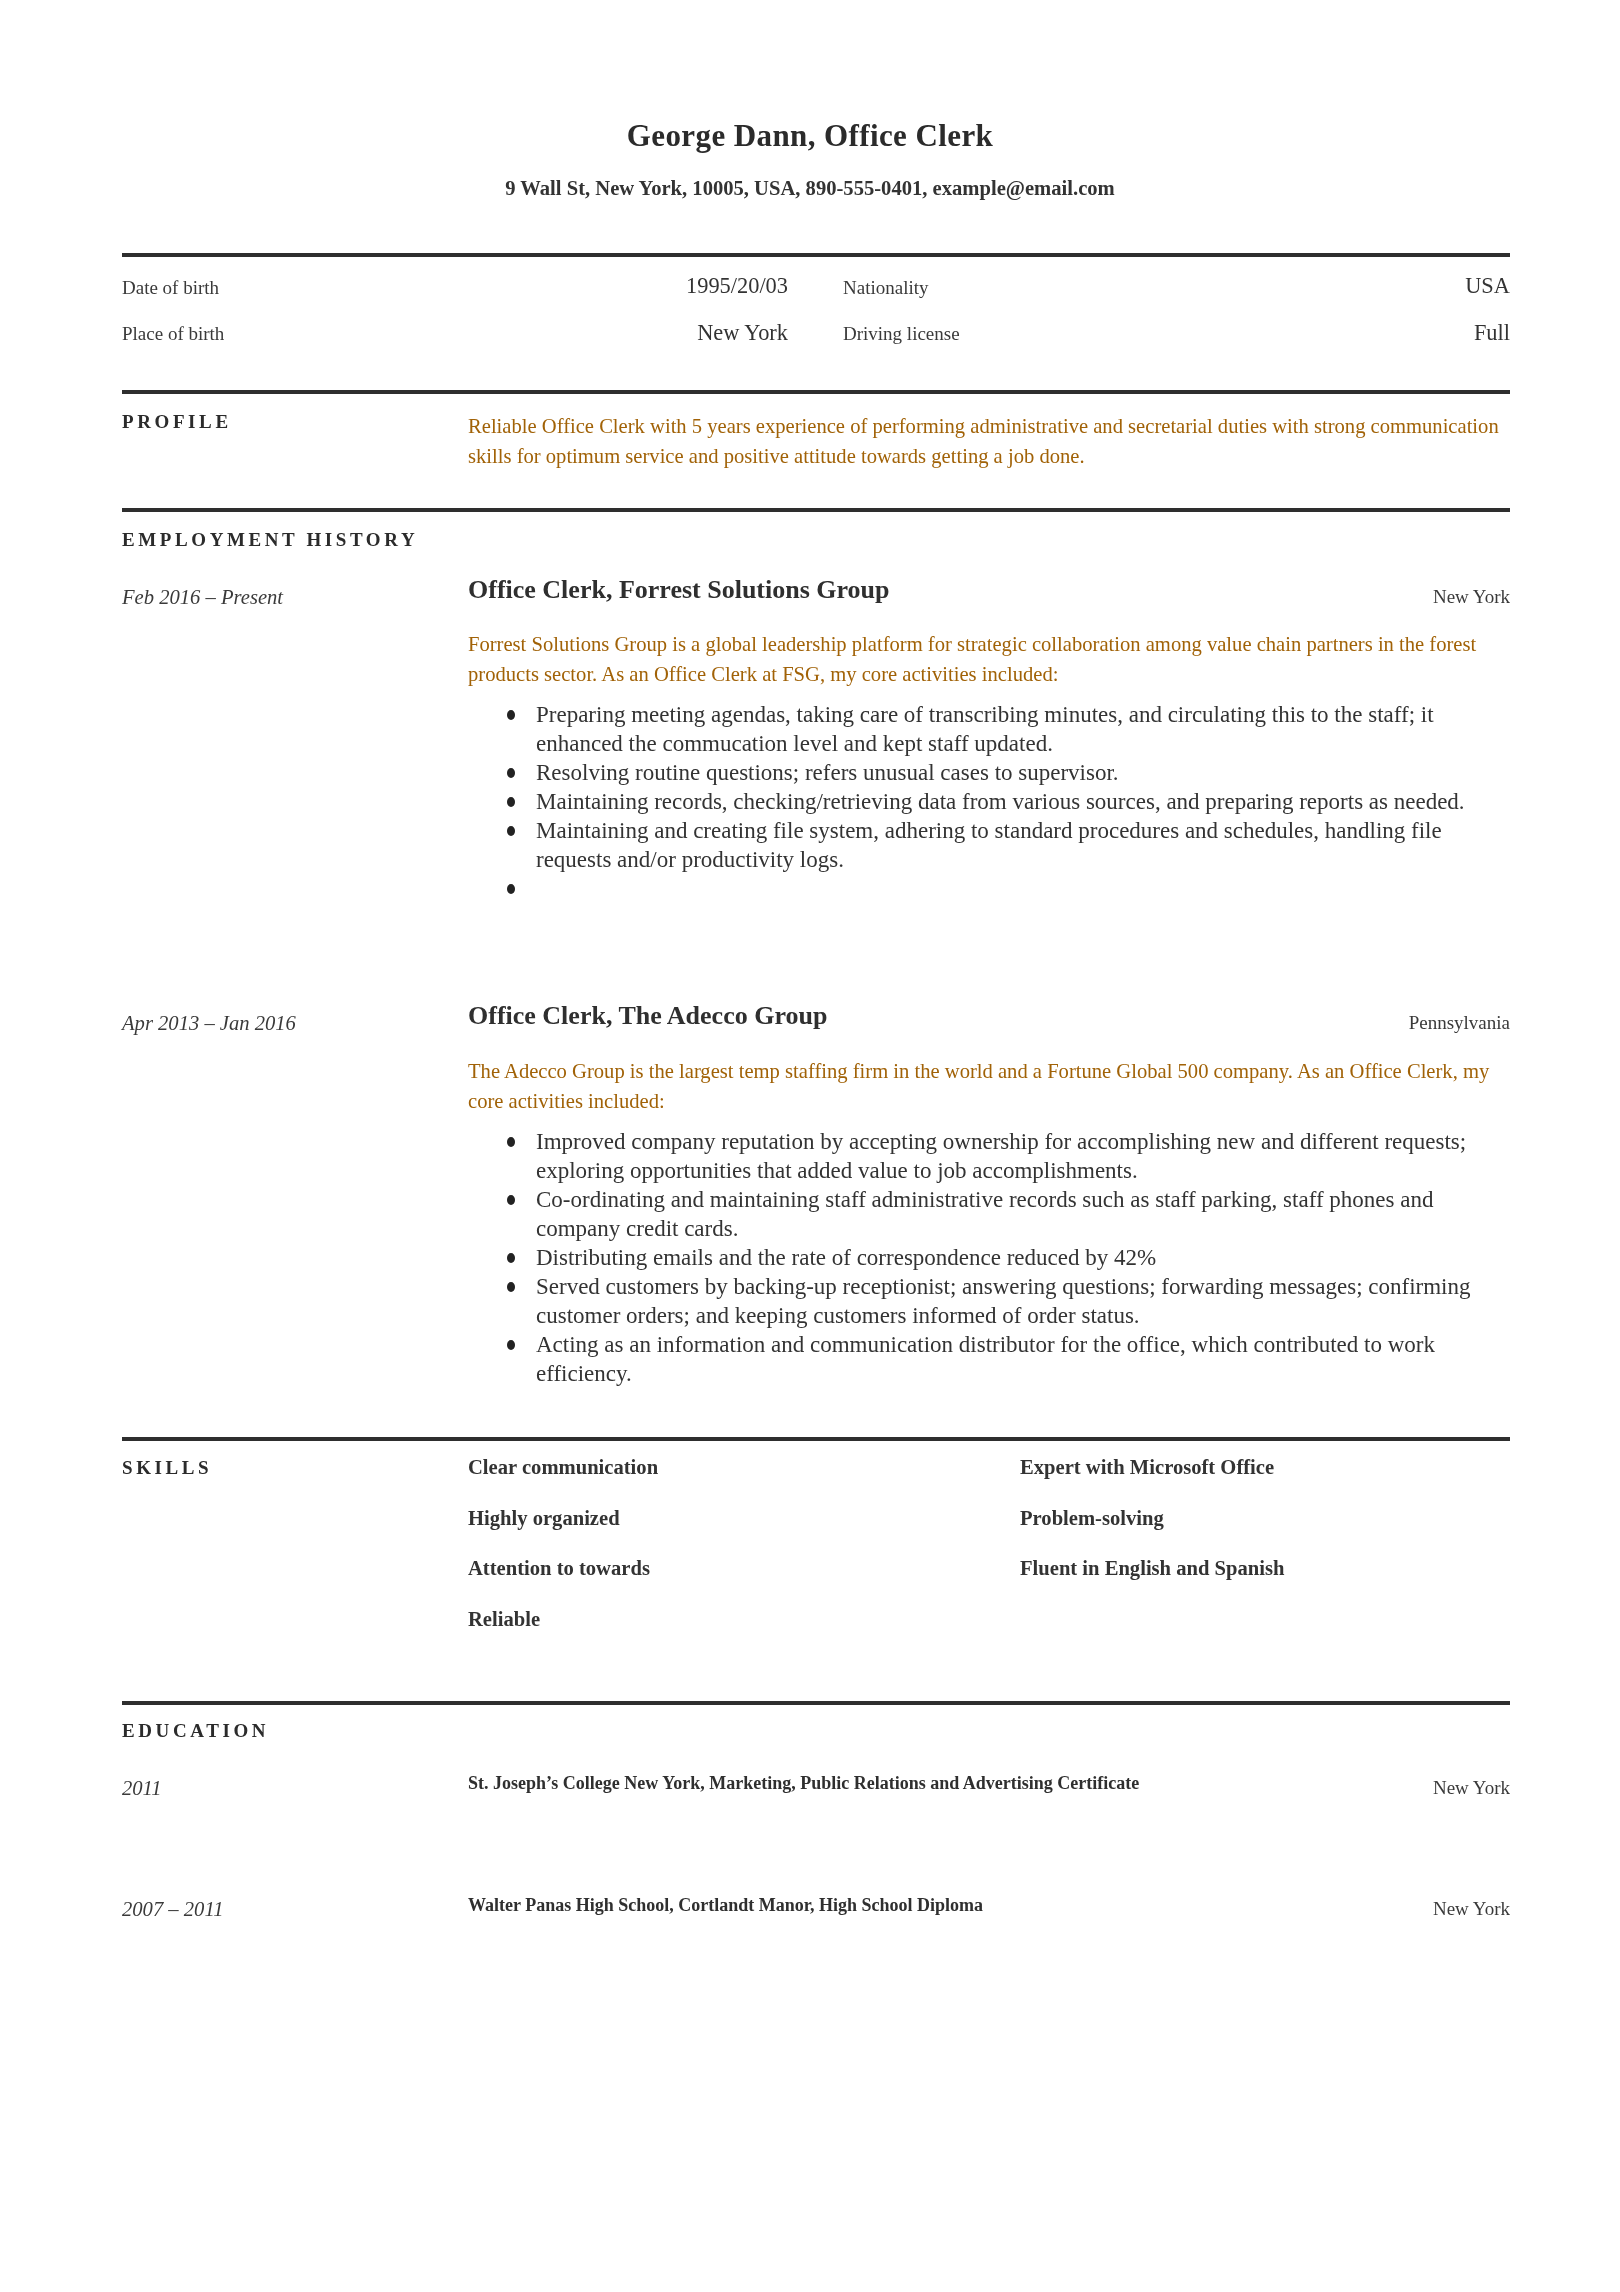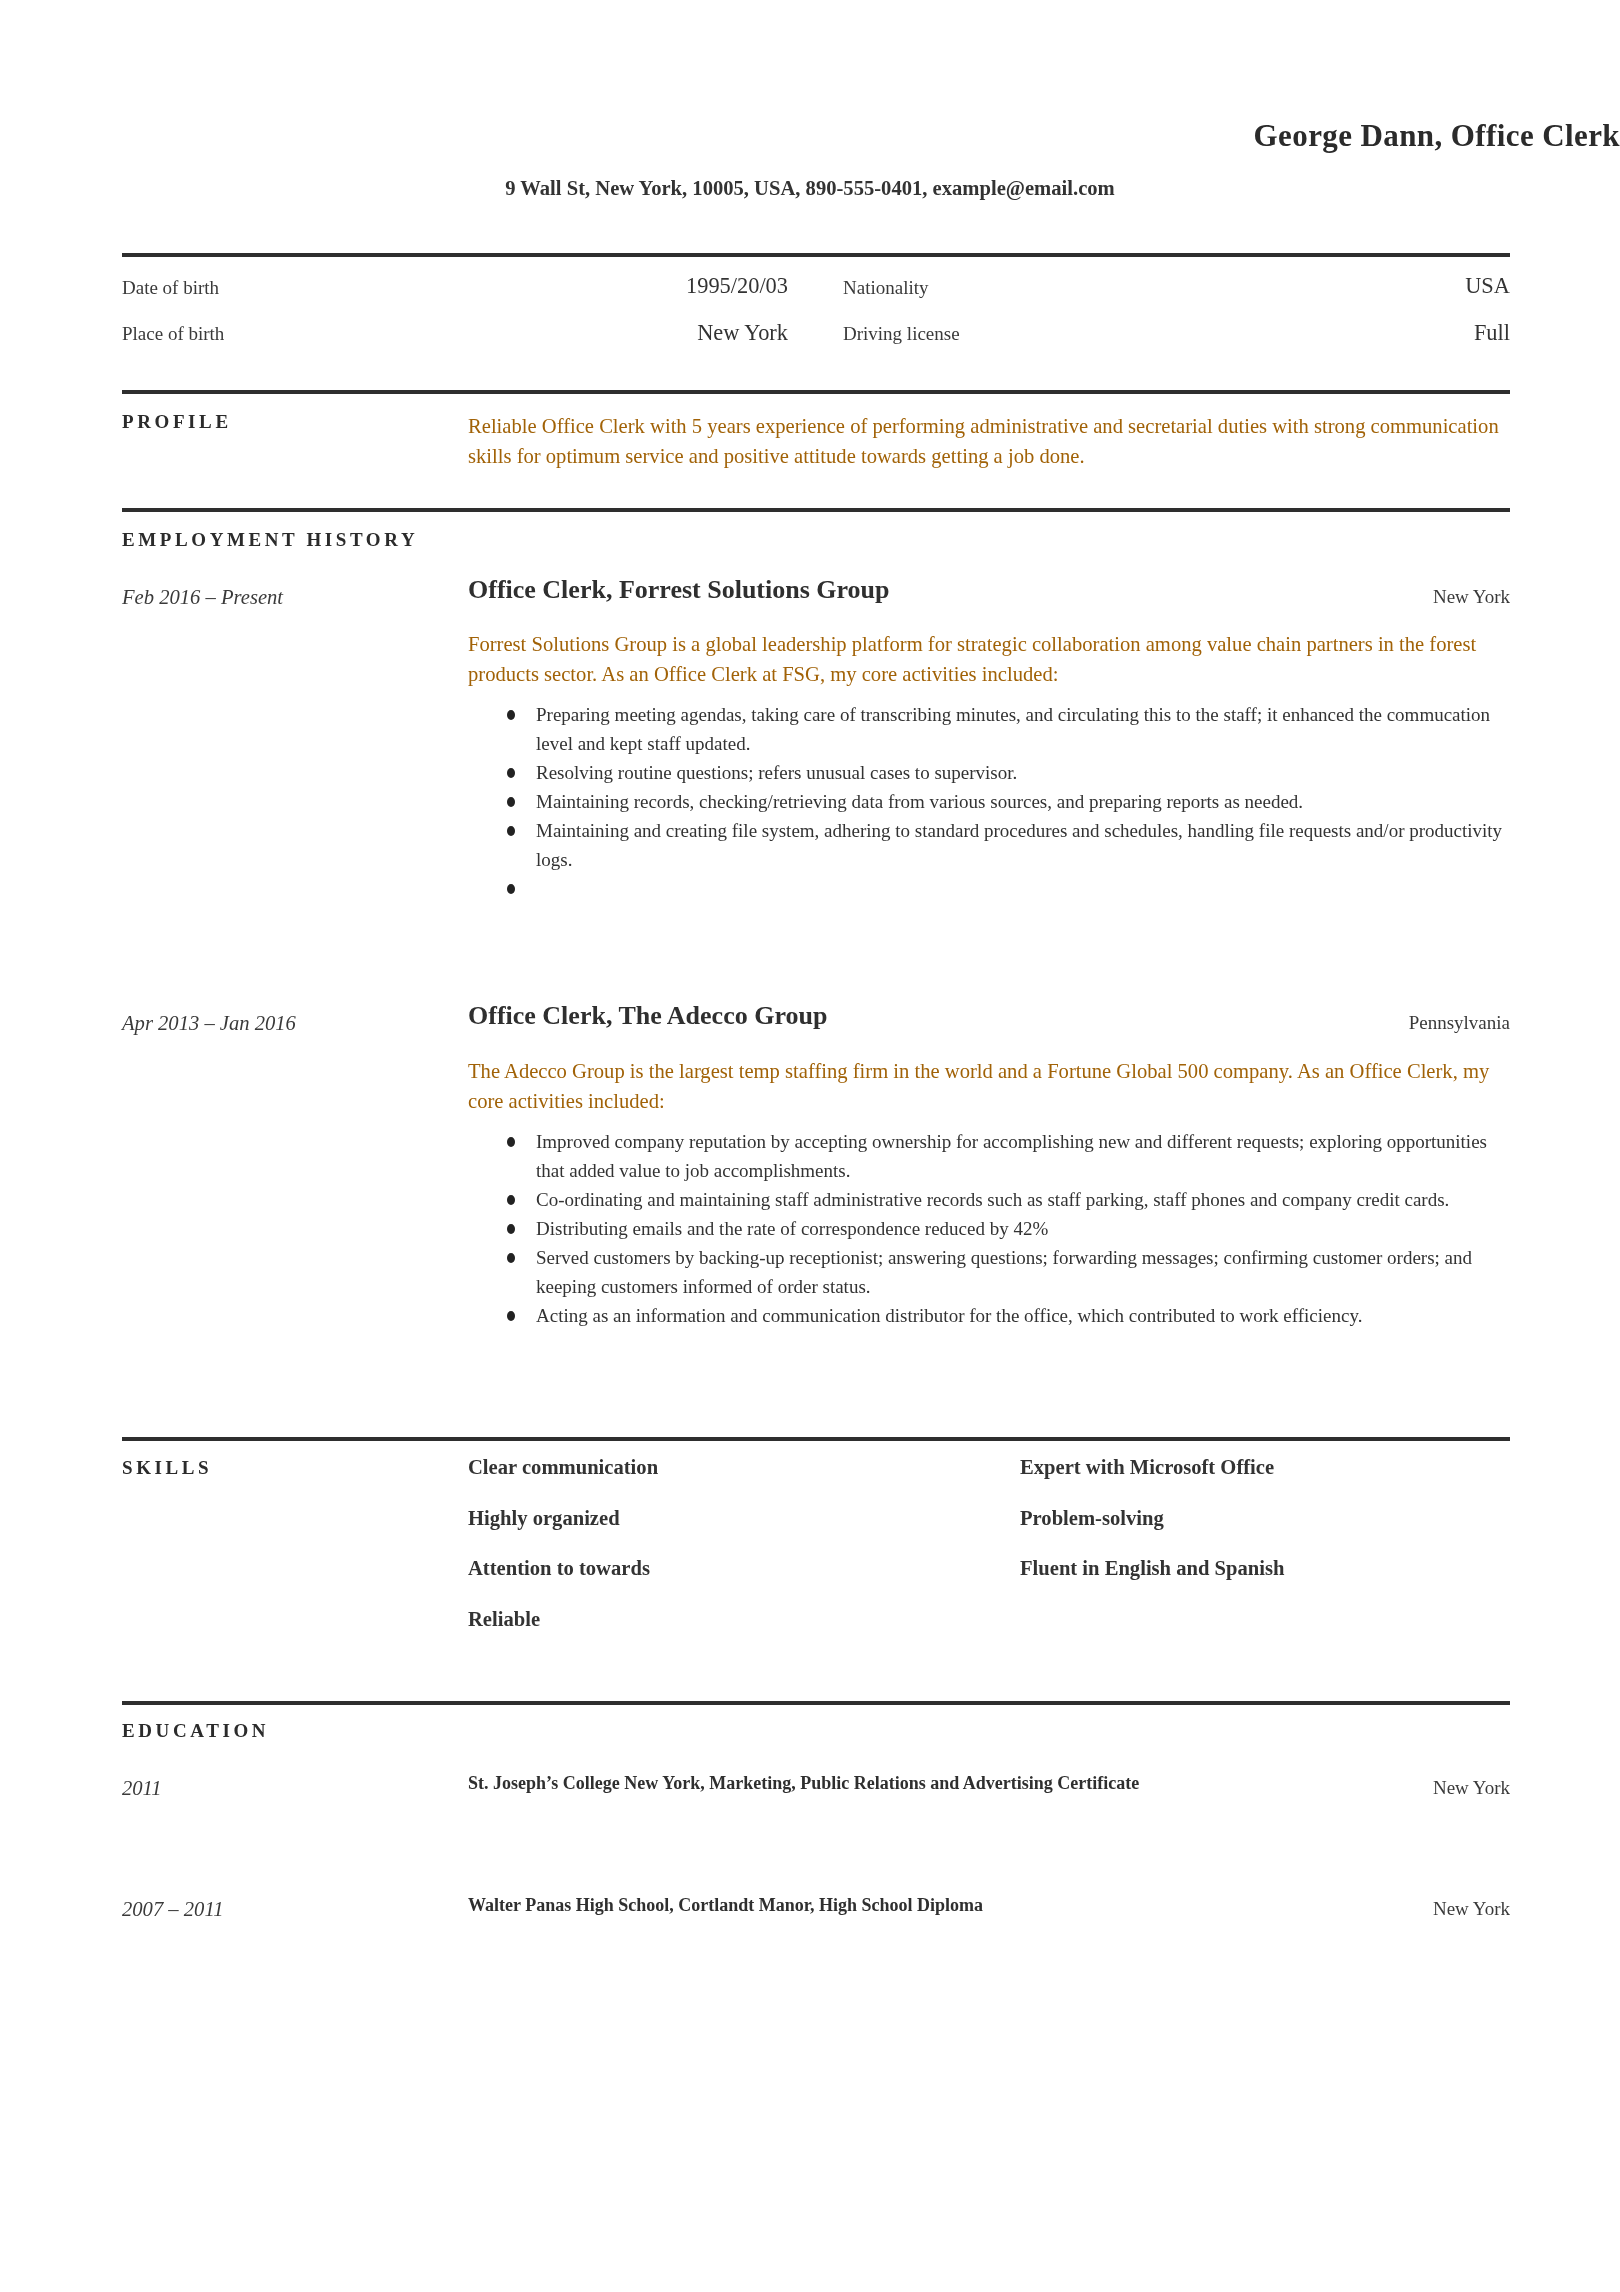--- a/index.html
+++ b/index.html
@@ -1,30 +1,30 @@
 <!DOCTYPE html>
 <html style="font-size:14.3px"><head>
 <meta charset="utf-8">
 <style>
   html, body { margin: 0; padding: 0; background: #ffffff; }
   body { width: 1620px; height: 2293px; position: relative; overflow: hidden;
          font-family: "Liberation Serif", "DejaVu Serif", serif; color: #333333; }
   .abs { position: absolute; white-space: nowrap; }
-  .name { left: 0; width: 1620px; text-align: right; top: 118px; font-size: 31px; font-weight: bold; color: #2b2b2b; letter-spacing: 0.4px; }
+  .name { left: 0; width: 1620px; text-align: center; top: 118px; font-size: 31px; font-weight: bold; color: #2b2b2b; letter-spacing: 0.4px; }
   .contact { left: 0; width: 1620px; text-align: center; top: 177px; font-size: 20.6px; font-weight: bold; color: #333; }
   .rule { position: absolute; left: 122px; width: 1388px; height: 3.6px; background: #2e2e2e; }
   .lbl { font-size: 19px; color: #3a3a3a; }
   .val { font-size: 22.4px; color: #333; text-align: right; }
   .heading { left: 122px; font-size: 19px; font-weight: bold; letter-spacing: 3.6px; color: #2b2b2b; }
   .para { position: absolute; left: 468px; width: 1042px; font-size: 20.6px; line-height: 29.6px; color: #a16207; white-space: normal; }
   .date { left: 122px; font-size: 20.6px; color: #3a3a3a; font-style: italic; }
   .jobtitle { left: 468px; font-size: 26px; font-weight: bold; color: #2f2f2f; text-align: center; }
   .loc { right: 110px; font-size: 19px; color: #3a3a3a; }
   ul.bul { position: absolute; left: 468px; width: 1043px; margin: 0; padding: 0; list-style: none; }
-  ul.bul li { position: relative; padding-left: 68px; font-size: 19px; line-height: 29px; color: #333; }
+  ul.bul li { position: relative; padding-left: 68px; font-size: 23px; line-height: 29px; color: #333; }
   ul.bul li .dot { position: absolute; left: 39px; top: 9.9px; width: 8px; height: 9.9px; border-radius: 50%; background: #222; }
   .skill { font-size: 20.6px; font-weight: bold; color: #333; }
   .edu { position: absolute; left: 468px; width: 770px; font-size: 18px; font-weight: bold; line-height: 38px; color: #2f2f2f; white-space: normal; }
 </style>
 </head>
 <body>
 
 <div class="abs name">George Dann, Office Clerk</div>
 <div class="abs contact">9 Wall St, New York, 10005, USA, 890-555-0401, example@email.com</div>
 

